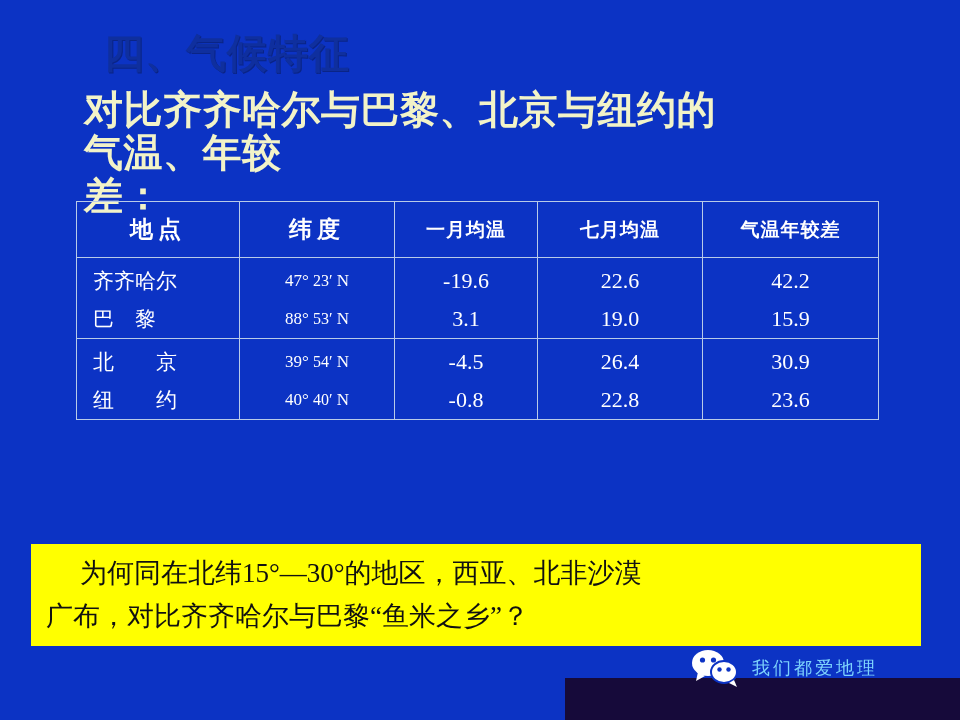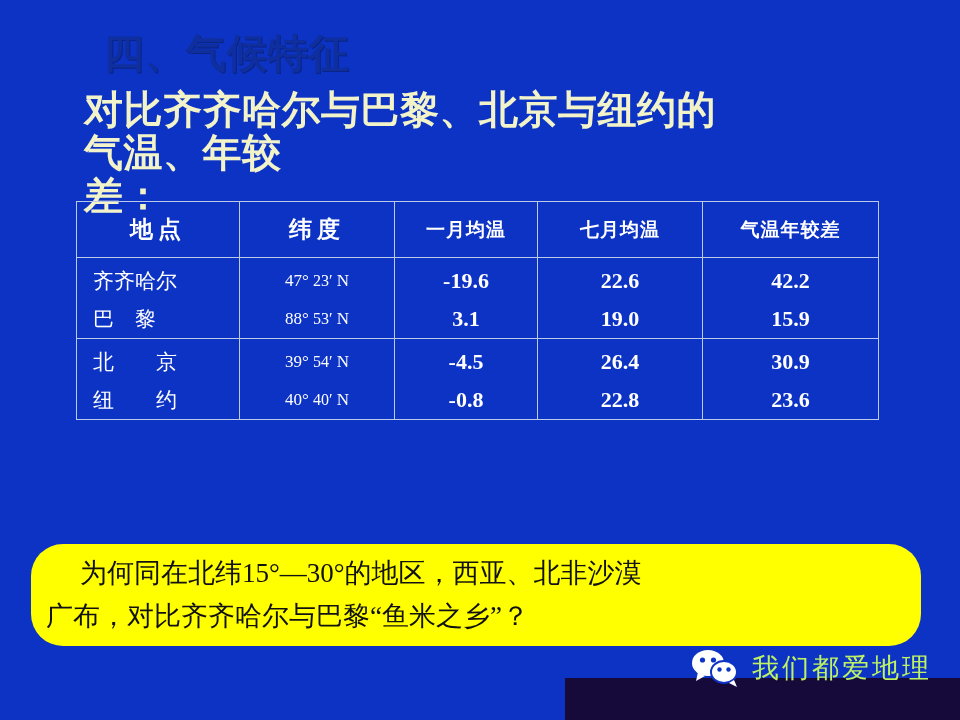--- a/index.html
+++ b/index.html
@@ -60,49 +60,48 @@
   .place-line{
     font-size:21px;line-height:38px;text-align:left;padding-left:16px;
     white-space:pre;
   }
   .lat-line{
     font-size:17px;line-height:38px;letter-spacing:0px;
     font-family:"Liberation Serif",serif;
   }
   .lat-line .min{font-size:16px;}
   .num-line{
-    font-size:22px;line-height:38px;font-weight:700;
+    font-size:22px;line-height:38px;font-weight:400;
     font-family:"Liberation Serif",serif;
   }
 
   
   #question-box{
     position:absolute;left:32px;top:545px;width:888px;height:100px;
     background:#ffff00;
     box-shadow:0 0 0 1px #ffff00;
-    border-radius:31px;
   }
   #question-text{
     position:absolute;left:14px;top:7px;width:860px;
     color:#111111;font-size:27px;line-height:43px;
     font-weight:400;letter-spacing:0px;
   }
   #question-text .indent{display:inline-block;width:34px;}
 
   
   #dark-band{
     position:absolute;left:565px;top:678px;width:395px;height:42px;
     background:#160a3a;
   }
   #watermark{
     position:absolute;left:690px;top:648px;
     display:flex;align-items:center;gap:10px;
   }
   #wm-label{
-    color:#bef264;font-size:27px;letter-spacing:3px;
+    color:#7dd3fc;font-size:18px;letter-spacing:3px;
     font-family:"Liberation Sans",sans-serif;
   }
   .wechat-icon{display:block;}
 </style>
 </head>
 <body>
 
 <div id="slide">
 
   <div id="title-zone">

